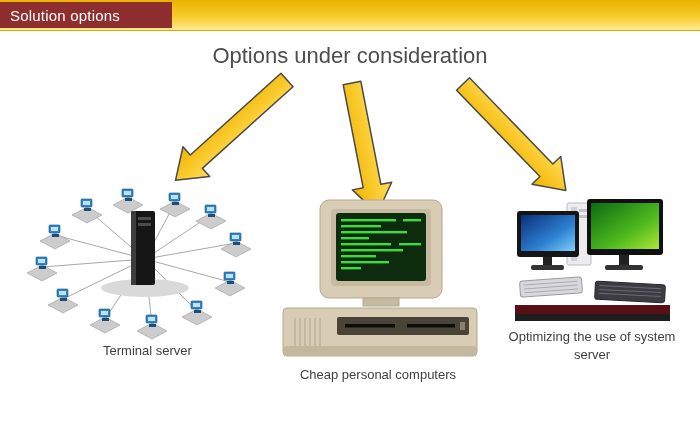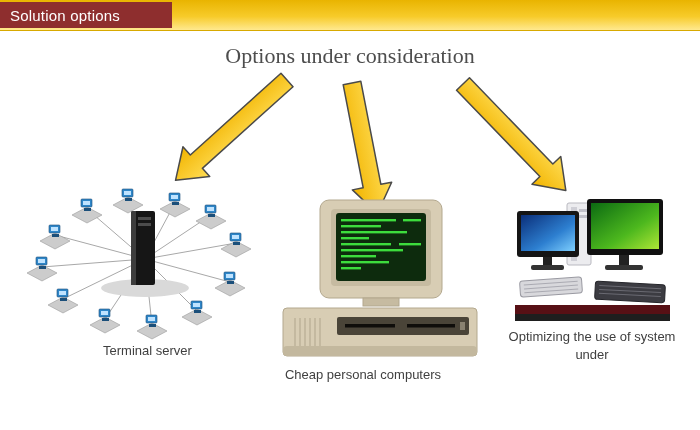--- a/index.html
+++ b/index.html
@@ -17,39 +17,39 @@
   .header-block {
     position:absolute; top:2px; left:0; width:172px; height:26px;
     background:#8e2e2e; color:#ffffff;
     display:flex; align-items:center; padding-left:10px;
     font-size:15px; letter-spacing:0.2px; box-sizing:border-box;
   }
 
   
   .main-title {
     position:absolute; top:43px; left:0; width:700px;
-    text-align:center; font-size:22px; color:#4d4d4d;font-family:Liberation Serif, serif;
+    text-align:center; font-size:22px; color:#4d4d4d;
   }
 
   
   .arrows { position:absolute; top:0; left:0; width:700px; height:430px; }
 
   
   .illus { position:absolute; }
   .illus-network  { left:25px;  top:185px; }
   .illus-vintage  { left:275px; top:196px; }
   .illus-modern   { left:515px; top:195px; }
 
   
   .option-label {
     position:absolute; font-size:13px; color:#404040;
     text-align:center; line-height:1.35;
   }
   .label-terminal { left:55px;  top:342px; width:185px; }
-  .label-cheap    { left:258px; top:366px; width:210px; }
+  .label-cheap    { left:273px; top:366px; width:210px; }
   .label-optimize { left:508px; top:328px; width:168px; }
 </style>
 </head>
 <body>
 
 <div class="slide">
 
   <div class="header-bar"></div>
   <div class="header-block">
     <span>Solution options</span>
@@ -206,15 +206,15 @@
         <line x1="84" y1="96" x2="146" y2="96"></line>
         <line x1="84" y1="100" x2="146" y2="100"></line>
       </g>
     </g>
     <rect x="0" y="110" width="155" height="9" fill="#571015"></rect>
     <rect x="0" y="119" width="155" height="7" fill="#1e1e1e"></rect>
   </svg>
 
   <div class="option-label label-terminal">Terminal server</div>
   <div class="option-label label-cheap">Cheap personal computers</div>
-  <div class="option-label label-optimize">Optimizing the use of system under</div>
+  <div class="option-label label-optimize">Optimizing the use of system server</div>
 
 </div>
 
 </body></html>

